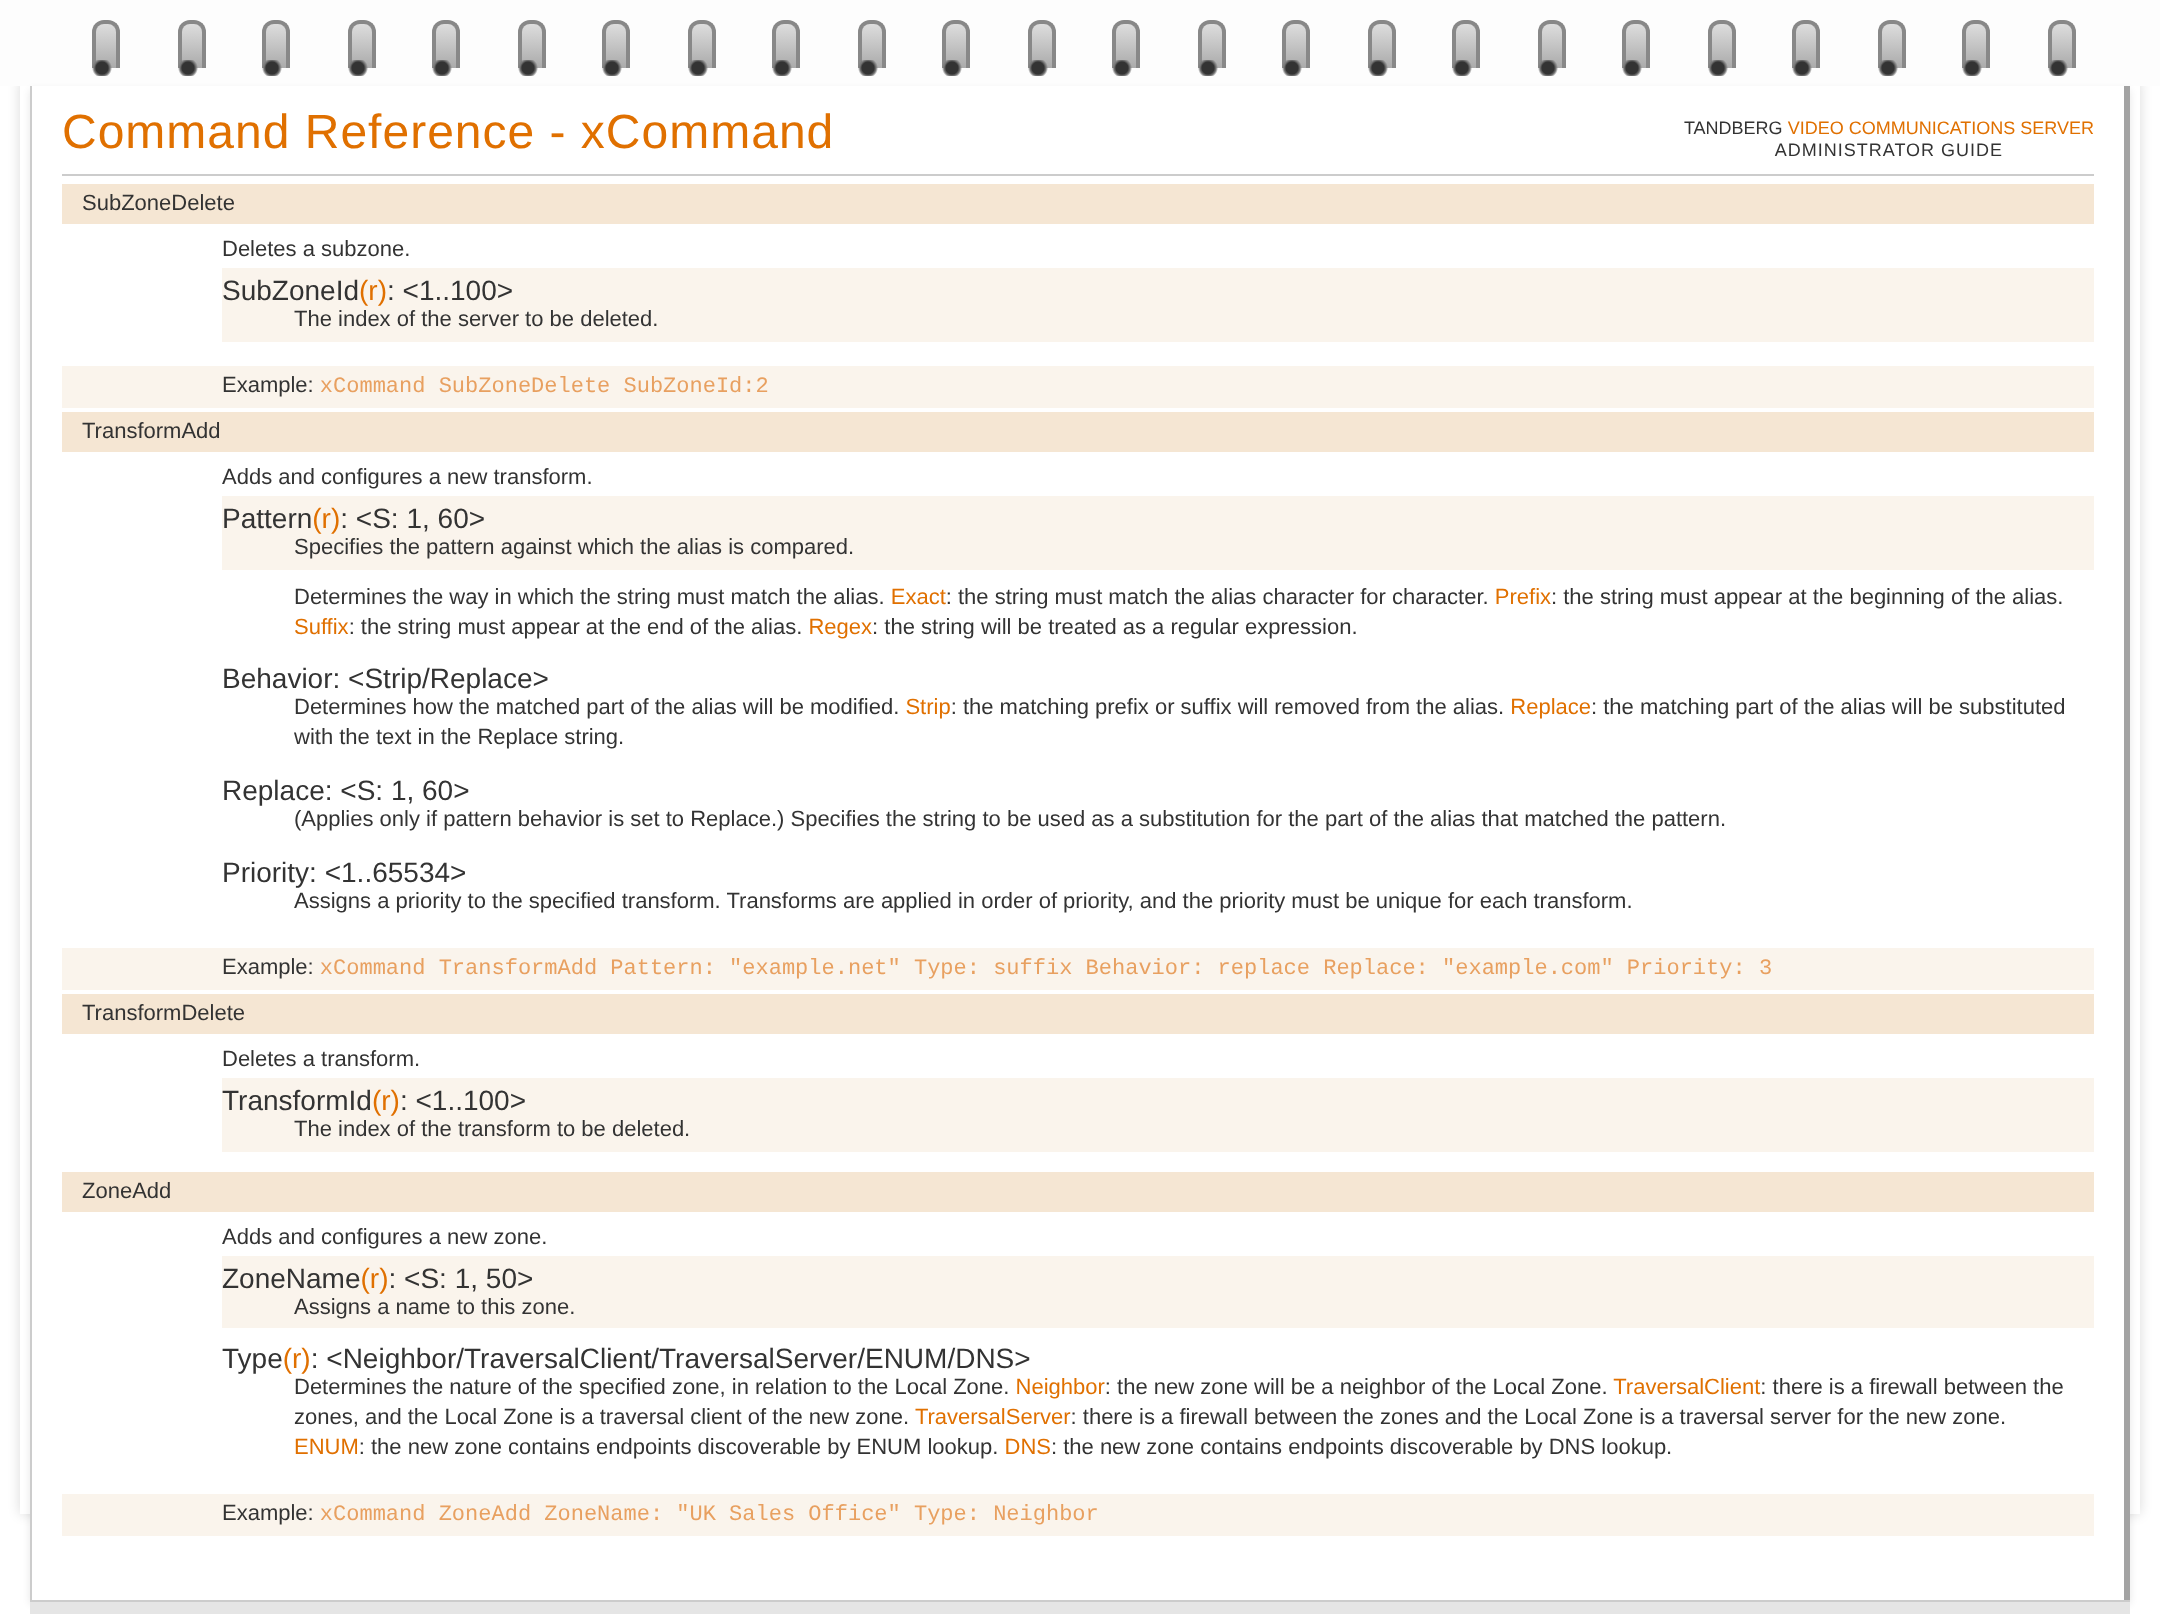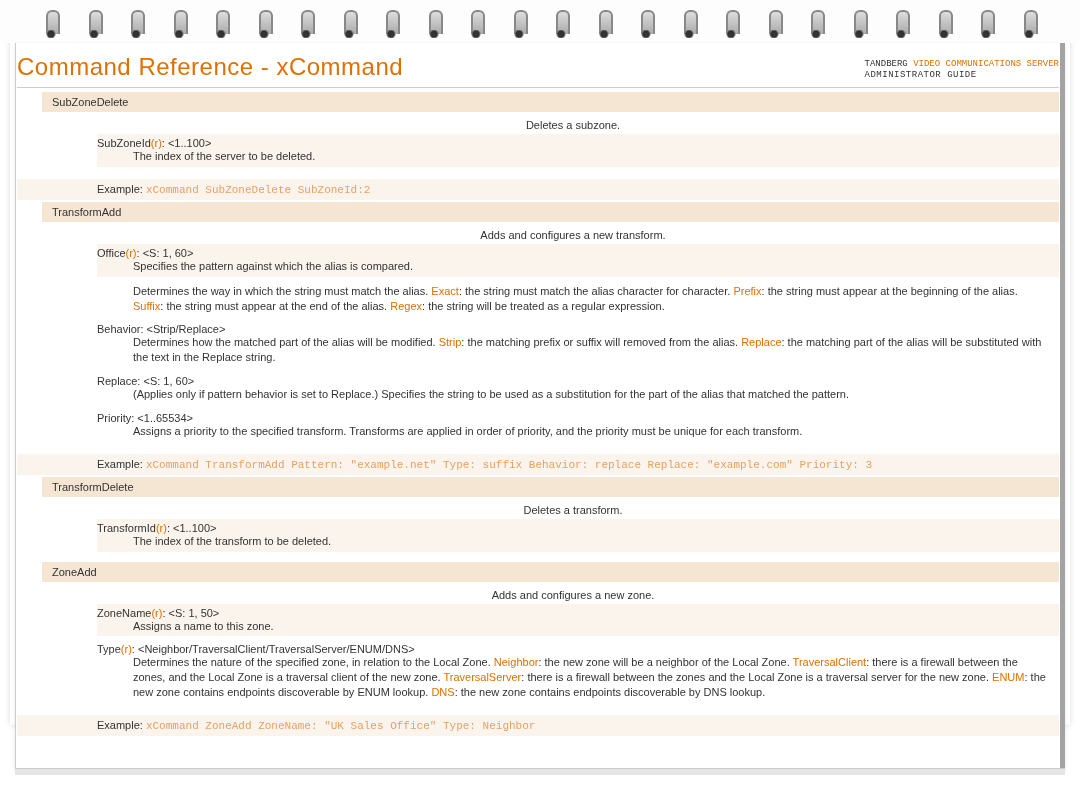--- a/index.html
+++ b/index.html
@@ -2,32 +2,32 @@
 <html><head>
 <meta charset="utf-8">
 <style>
 *{margin:0;padding:0;box-sizing:border-box;}
 body{font-family:Arial,Helvetica,sans-serif;font-size:11px;color:#333;background:#fff;width:1080px;}
 .page-wrap{position:relative;}
 .spiral-binding{display:flex;justify-content:space-around;padding:10px 30px 5px;background:#fdfdfd;}
 .ring{width:18px;height:28px;position:relative;}
 .ring::before{content:"";position:absolute;top:0;left:4px;width:10px;height:22px;border:2px solid #888;border-radius:6px 6px 0 0;border-bottom:none;background:linear-gradient(#ddd,#aaa);}
 .ring::after{content:"";position:absolute;bottom:0;left:0;width:18px;height:8px;background:radial-gradient(circle at center,#333 3px,#777 4px,transparent 5px);}
-.content-area{margin:0 15px;border-left:1px solid #ccc;border-right:5px solid #a3a3a3;background:#fff;padding:10px 1px 30px;box-shadow:0 2px 4px rgba(0,0,0,0.1);}
+.content-area{margin:0 15px;border-left:1px solid #ccc;border-right:3px solid #a3a3a3;background:#fff;padding:10px 15px 30px;box-shadow:0 2px 4px rgba(0,0,0,0.1);}
 .header-row{display:flex;justify-content:space-between;align-items:flex-end;border-bottom:1px solid #ccc;padding-bottom:6px;margin-bottom:4px;}
 .page-title{font-size:24px;color:#e07000;font-weight:normal;letter-spacing:.5px;}
-.brand-block{text-align:left;font-size:9px;line-height:1.2;font-family:Liberation Mono, monospace;}
+.brand-block{text-align:center;font-size:9px;line-height:1.2;}
 .brand-block .line1 .company{color:#333;}
 .brand-block .line1 .product{color:#e07000;}
 .brand-block .line2{color:#333;letter-spacing:.5px;}
-.cmd-section-header{background:#f5e6d3;padding:4px 10px;font-size:11px;color:#333;margin-bottom:2px;margin-left:25px;}
+.cmd-section-header{background:#f5e6d3;padding:4px 10px;font-size:11px;color:#333;margin-bottom:2px;}
 .cmd-body{padding:2px 0 6px 80px;}
-.cmd-desc{padding:4px 0;text-align:center;}
+.cmd-desc{padding:4px 0;}
 .param-block{margin-bottom:4px;}
-.param-name{font-size:11px;}
+.param-name{font-size:14px;}
 .param-name .req{color:#e07000;}
 .param-detail{padding-left:36px;line-height:1.35;}
 .term{color:#e07000;}
 .striped{background:#faf4ec;}
 .row{padding:3px 10px 3px 0;}
 .example-row{background:#faf4ec;padding:4px 10px 4px 80px;margin:2px 0;}
 .example-label{color:#333;}
 .example-code{font-family:"Courier New",Courier,monospace;color:#e8a060;}
 .tabs-row{display:flex;background:#e5e5e5;padding:6px 8px 0;margin:0 15px;border-top:1px solid #ccc;}
 .outer-shadow{position:absolute;top:40px;bottom:50px;left:10px;right:10px;box-shadow:0 0 6px rgba(0,0,0,.15);z-index:-1;}
@@ -85,21 +85,21 @@
   </div>
   <div class="example-row">
     <span class="example-label">Example:</span>
     <span class="example-code">xCommand SubZoneDelete SubZoneId:2</span>
   </div>
 
   <div class="cmd-section-header">TransformAdd</div>
   <div class="cmd-body">
     <div class="row cmd-desc">Adds and configures a new transform.</div>
     <div class="row striped param-block">
-      <div class="param-name"><span>Office</span><span class="req">(r)</span><span>: &lt;S: 1, 60&gt;</span></div>
+      <div class="param-name"><span>Pattern</span><span class="req">(r)</span><span>: &lt;S: 1, 60&gt;</span></div>
       <div class="param-detail">Specifies the pattern against which the alias is compared.</div>
     </div>
     <div class="row param-block">
       <div class="param-detail"><span>Determines the way in which the string must match the alias. </span><span class="term">Exact</span><span>: the string must match the alias character for character. </span><span class="term">Prefix</span><span>: the string must appear at the beginning of the alias. </span><span class="term">Suffix</span><span>: the string must appear at the end of the alias. </span><span class="term">Regex</span><span>: the string will be treated as a regular expression.</span></div>
     </div>
     <div class="row param-block">
       <div class="param-name">Behavior: &lt;Strip/Replace&gt;</div>
       <div class="param-detail"><span>Determines how the matched part of the alias will be modified. </span><span class="term">Strip</span><span>: the matching prefix or suffix will removed from the alias. </span><span class="term">Replace</span><span>: the matching part of the alias will be substituted with the text in the Replace string.</span></div>
     </div>
     <div class="row param-block">

